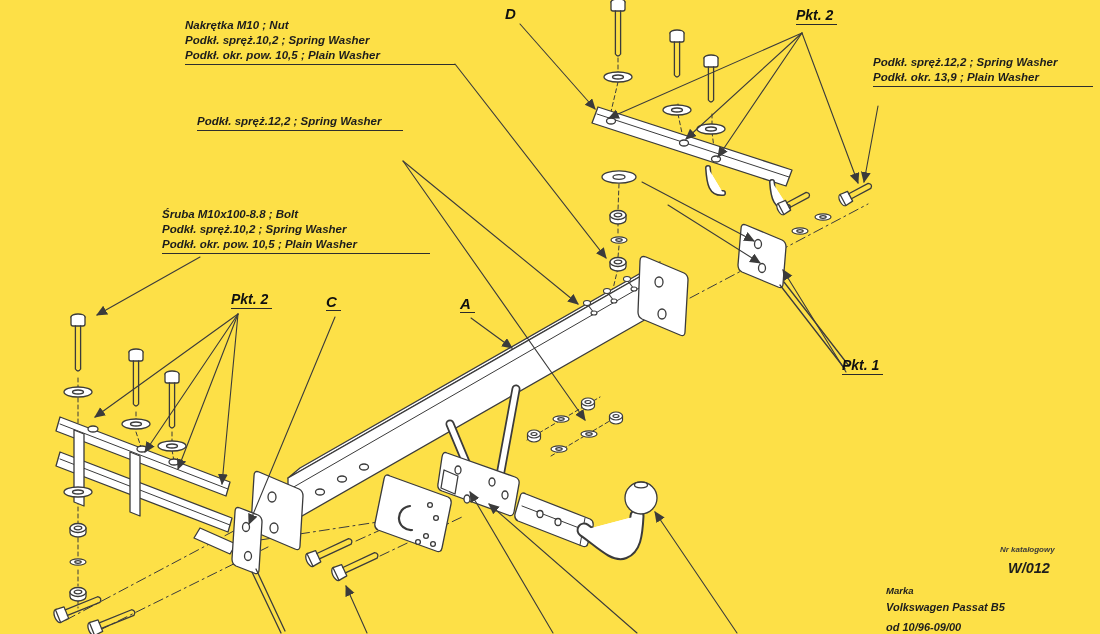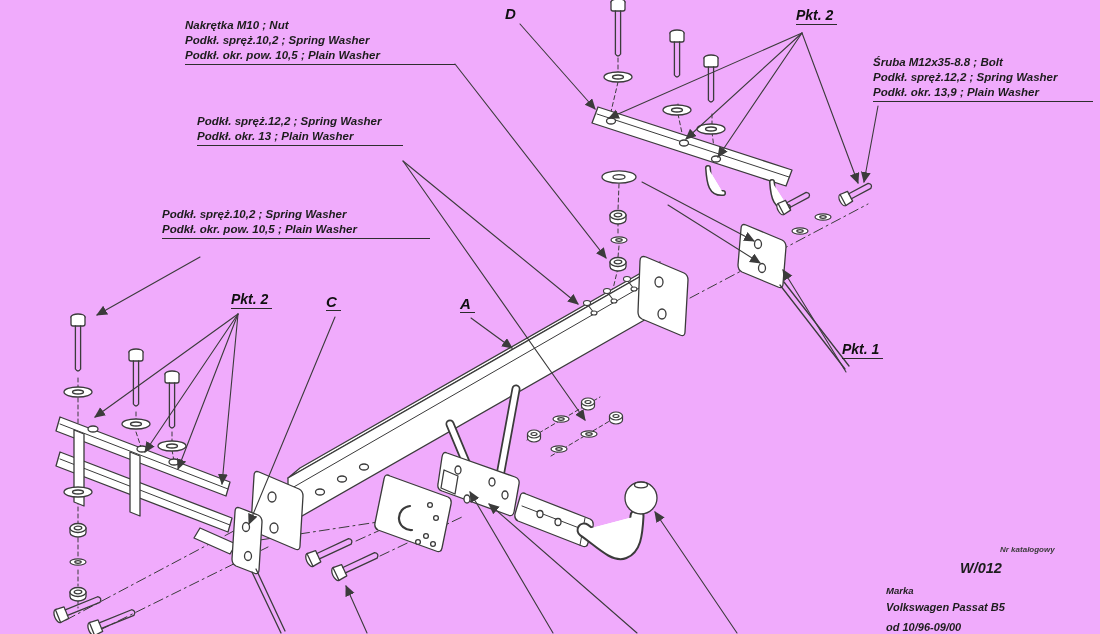--- a/index.html
+++ b/index.html
@@ -1,16 +1,16 @@
 <!DOCTYPE html>
 <html><head>
 <meta charset="utf-8">
 <style>
   html,body{margin:0;padding:0;background:#fff;}
-  .stage{position:relative;width:1100px;height:634px;background:#f0abfc;overflow:hidden;
+  .stage{position:relative;width:1100px;height:634px;background:#fde047;overflow:hidden;
          font-family:"Liberation Sans",sans-serif;}
   svg{position:absolute;left:0;top:0;}
   .callout{position:absolute;font:italic 600 11.5px/15px "Liberation Sans",sans-serif;
            color:#1c1c1c;border-bottom:1.6px solid #2e2e2e;padding-bottom:1px;white-space:nowrap;}
   .plabel{position:absolute;font:italic 700 14px/15px "Liberation Sans",sans-serif;color:#101010;white-space:nowrap;}
   .plabel.u{border-bottom:1.7px solid #2a2a2a;padding:0 4px 1px 0;}
   .tb{position:absolute;color:#1d1d1d;font-style:italic;font-weight:700;white-space:nowrap;}
   .tb.small{font-size:8px;color:#3a3a3a;}
   .tb.code{font-size:14.5px;}
   .tb.make{font-size:9.5px;}
@@ -275,45 +275,44 @@
   </svg>
 
   <div class="callout" style="left:185px;top:18px;width:270px;">
     <div>Nakrętka  M10 ; Nut</div>
     <div>Podkł. spręż.10,2 ; Spring Washer</div>
     <div>Podkł. okr. pow. 10,5 ; Plain Washer</div>
   </div>
 
   <div class="callout" style="left:197px;top:114px;width:206px;">
     <div>Podkł. spręż.12,2 ; Spring Washer</div>
-    <div>Podkł. okr. 13 ; Plain Washer</div>
   </div>
 
   <div class="callout" style="left:162px;top:207px;width:268px;">
+    <div>Śruba M10x100-8.8 ;  Bolt</div>
     <div>Podkł. spręż.10,2 ; Spring Washer</div>
     <div>Podkł. okr. pow. 10,5 ; Plain Washer</div>
   </div>
 
   <div class="callout" style="left:873px;top:55px;width:220px;">
-    <div>Śruba M12x35-8.8 ;  Bolt</div>
     <div>Podkł. spręż.12,2 ; Spring Washer</div>
     <div>Podkł. okr. 13,9 ; Plain Washer</div>
   </div>
 
   <div class="plabel" style="left:505px;top:6px;font-size:15px;">D</div>
 
   <div class="plabel u" style="left:796px;top:8px;">Pkt. 2</div>
 
   <div class="plabel u" style="left:231px;top:292px;">Pkt. 2</div>
 
   <div class="plabel u" style="left:326px;top:294px;font-size:15px;">C</div>
 
   <div class="plabel u" style="left:460px;top:296px;font-size:15px;">A</div>
 
-  <div class="plabel u" style="left:842px;top:342px;text-align:center;">Pkt. 1</div>
+  <div class="plabel u" style="left:842px;top:358px;text-align:center;">Pkt. 1</div>
 
   <div class="tb small" style="left:1000px;top:545px;text-align:center;">Nr katalogowy</div>
-  <div class="tb code" style="left:960px;top:560px;">W/012</div>
+  <div class="tb code" style="left:1008px;top:560px;">W/012</div>
   <div class="tb make" style="left:886px;top:585px;">Marka</div>
   <div class="tb model" style="left:886px;top:601px;">Volkswagen Passat B5</div>
   <div class="tb model" style="left:886px;top:621px;">od 10/96-09/00</div>
 
 </div>
 
 </body></html>

